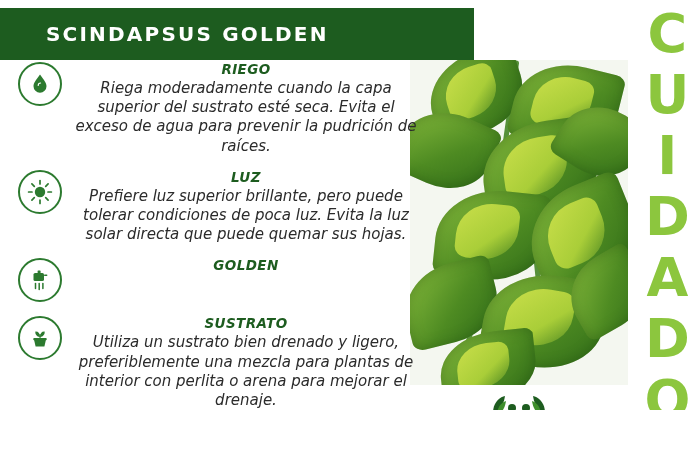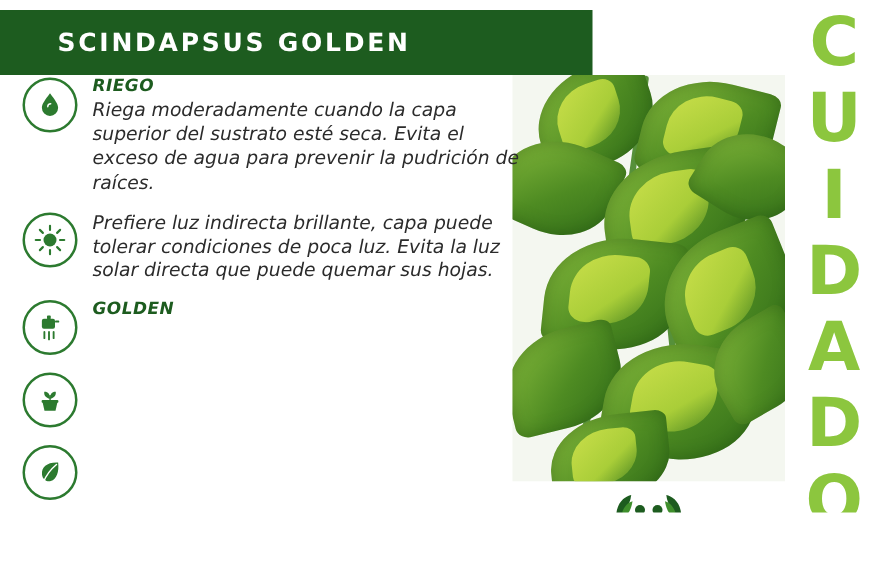--- a/index.html
+++ b/index.html
@@ -12,20 +12,21 @@
     overflow: hidden;
     background: #ffffff;
     font-family: "DejaVu Sans", sans-serif;
   }
   .page {
     position: relative;
     width: 700px;
     height: 410px;
     background: #ffffff;
     overflow: hidden;
+    text-align: center;
   }
 
   
   .title-bar {
     position: absolute;
     left: 0;
     top: 8px;
     width: 474px;
     height: 52px;
     background: #1d5c1f;
@@ -211,21 +212,22 @@
             <line x1="1.6" y1="13" x2="5" y2="13"></line>
             <line x1="21" y1="13" x2="24.4" y2="13"></line>
             <line x1="4.9" y1="4.9" x2="7.3" y2="7.3"></line>
             <line x1="18.7" y1="18.7" x2="21.1" y2="21.1"></line>
             <line x1="18.7" y1="7.3" x2="21.1" y2="4.9"></line>
             <line x1="4.9" y1="21.1" x2="7.3" y2="18.7"></line>
           </g>
         </svg>
       </div>
       <div class="care-text">
-        <div class="care-desc">Prefiere luz indirecta brillante, capa puede tolerar condiciones de poca luz. Evita la luz solar directa que puede quemar sus hojas.</div>
+        <div class="care-title">LUZ</div>
+        <div class="care-desc">Prefiere luz superior brillante, pero puede tolerar condiciones de poca luz. Evita la luz solar directa que puede quemar sus hojas.</div>
       </div>
     </div>
 
     <div class="care-item">
       <div class="icon-badge">
         <svg width="26" height="26" viewBox="0 0 26 26">
           <rect x="6.5" y="6" width="10.5" height="8" rx="1.6" fill="#2c7a2f"></rect>
           <rect x="17" y="7.4" width="3.4" height="1.6" rx="0.7" fill="#2c7a2f"></rect>
           <rect x="10.6" y="3.4" width="3" height="2.8" rx="0.7" fill="#2c7a2f"></rect>
           <g stroke="#2c7a2f" stroke-width="1.5" stroke-linecap="round">
@@ -244,20 +246,22 @@
       <div class="icon-badge">
         <svg width="26" height="26" viewBox="0 0 26 26">
           <path d="M13 12 C9.5 11.5 8 9 8.4 6.4 C11.3 6.2 13 8.2 13 12 Z" fill="#2c7a2f"></path>
           <path d="M13 12 C16.5 11.5 18 9 17.6 6.4 C14.7 6.2 13 8.2 13 12 Z" fill="#2c7a2f"></path>
           <rect x="12.5" y="9" width="1.1" height="5" fill="#2c7a2f"></rect>
           <path d="M7 14.5 H19 L17.4 21.5 H8.6 Z" fill="#2c7a2f"></path>
           <rect x="6.3" y="13" width="13.4" height="2.2" rx="0.8" fill="#2c7a2f"></rect>
         </svg>
       </div>
       <div class="care-text">
+        <div class="care-title">SUSTRATO</div>
+        <div class="care-desc">Utiliza un sustrato bien drenado y ligero, preferiblemente una mezcla para plantas de interior con perlita o arena para mejorar el drenaje.</div>
       </div>
     </div>
 
     <div class="care-item">
       <div class="icon-badge">
         <svg width="26" height="26" viewBox="0 0 26 26">
           <path d="M19.5 5 C11 4.5 6 8.5 6.6 14.5 C7 18.6 10.5 20.6 13.6 19.8 C18.4 18.6 20.4 12.2 19.5 5 Z" fill="#2c7a2f"></path>
           <path d="M18.2 6.6 C13.5 10.5 10 14.8 7.6 21" stroke="#ffffff" stroke-width="1.2" fill="none" stroke-linecap="round"></path>
         </svg>
       </div>

